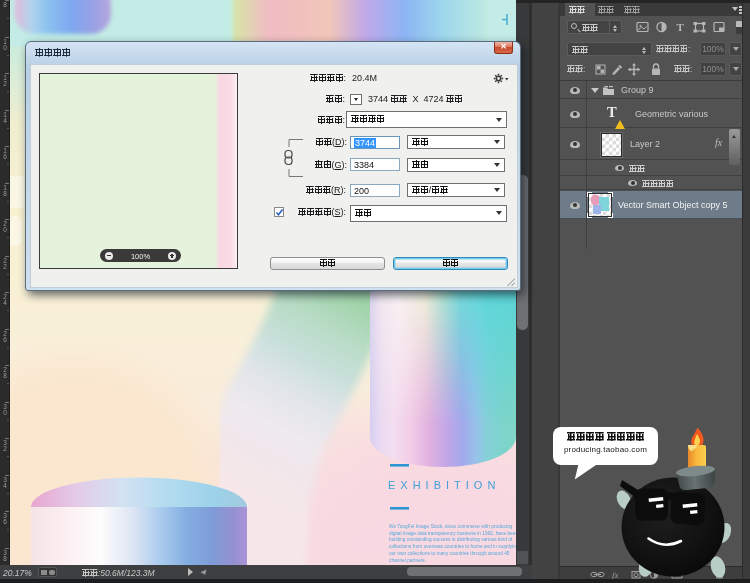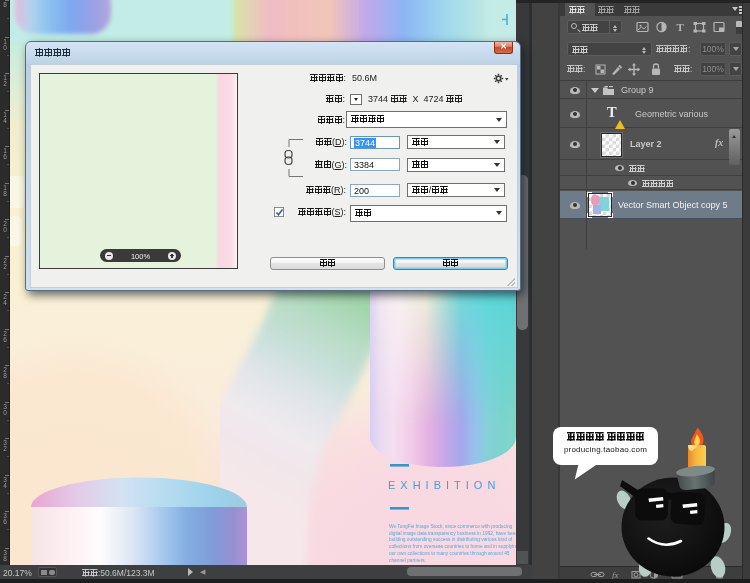--- a/index.html
+++ b/index.html
@@ -15,21 +15,21 @@
 #ruler{left:0;top:0;width:10px;height:565px;background:#2b2b2b;border-right:1px solid #1e1e1e;z-index:3;}
 .tick{position:absolute;right:0;width:4px;height:1px;background:#777;}
 .tick2{position:absolute;right:0;width:2px;height:1px;background:#555;}
 .rnum{position:absolute;left:1px;color:#9a9a9a;font-size:6.5px;line-height:6px;width:8px;text-align:center;}
 
 #canvas{left:10px;top:0;width:506px;height:565px;overflow:hidden;z-index:1;}
 
 #vsb{left:516px;top:0;width:16px;height:565px;background:#37393a;border-right:3px solid #2c2e2f;z-index:2;}
 #vsb .thumb{position:absolute;left:1px;top:175px;width:11px;height:155px;background:#6e7071;border-radius:5px;}
 
-#status{left:0;top:565px;width:532px;height:14px;background:#3d3f40;color:#c6c6c6;font-size:8.5px;z-index:3;}
+#status{left:0;top:565px;width:532px;height:14px;background:#3d3f40;color:#c6c6c6;font-size:8.5px;z-index:3;font-style:italic;}
 #hsbt{position:absolute;left:407px;top:2px;width:115px;height:9px;background:#6e7071;border-radius:4px;}
 #bottomstrip{left:0;top:579px;width:750px;height:4px;background:#1c1d1e;z-index:3;}
 
 #panel{left:558px;top:0;width:184px;height:583px;background:#525252;border-left:2px solid #383838;z-index:2;}
 #rightstrip{left:742px;top:0;width:8px;height:583px;background:#3b3b3b;border-left:1px solid #2a2a2a;z-index:2;}
 .ptext{color:#c9c9c9;font-size:9px;}
 .darkbox{background:#434343;border:1px solid #5c5c5c;border-radius:2px;}
 
 #dlg{left:25px;top:41px;width:496px;height:250px;z-index:10;border:1px solid #5a6c7e;border-radius:6px 6px 3px 3px;
 background:linear-gradient(#d4e4f4,#bdd2e6 22px,#b7cfe4 22px,#cfe0ee);box-shadow:3px 4px 10px rgba(15,25,35,.65);}
@@ -380,21 +380,21 @@
  <div class="ptext abs" style="left:61px;top:4.5px;">Group 9</div>
 </div>
 <div class="abs" style="left:0;top:99.5px;width:184px;height:28.5px;border-bottom:1px solid #3f3f3f;">
  <span class="eye" style="left:10px;top:11px;">
         <i></i>
       </span>
  <div class="abs" style="left:47px;top:4px;color:#efefef;font-size:14.5px;font-family:'Liberation Serif',serif;font-weight:bold;">T</div>
  <div class="abs" style="left:55px;top:15px;width:0;height:0;border:5.5px solid transparent;border-bottom:9px solid #eebf1c;"></div>
  <div class="ptext abs" style="left:75px;top:9.5px;">Geometric various</div>
 </div>
-<div class="abs" style="left:0;top:128.5px;width:184px;height:31px;border-bottom:1px solid #3f3f3f;font-weight:bold;">
+<div class="abs" style="left:0;top:128.5px;width:184px;height:31px;border-bottom:1px solid #3f3f3f;">
  <span class="eye" style="left:10px;top:12px;">
         <i></i>
       </span>
  <div class="abs checker" style="left:41px;top:4.5px;width:21px;height:24px;border:1px solid #2a2a2a;outline:1px solid #6a6a6a;"></div>
  <div class="ptext abs" style="left:70px;top:10.5px;">Layer 2</div>
  <div class="abs" style="left:155px;top:8px;color:#bcbcbc;font-size:10px;font-style:italic;font-family:'Liberation Serif',serif;">fx</div>
 </div>
 <div class="abs" style="left:0;top:160.5px;width:184px;height:15px;border-bottom:1px solid #3f3f3f;">
  <span class="eye sm" style="left:55px;top:4.5px;">
         <i></i>
@@ -461,21 +461,21 @@
 <div class="abs" style="left:13px;top:31px;width:199px;height:196px;border:1px solid #3a3a3a;background:linear-gradient(90deg,#e5f3dc 0,#e5f3dc 89%,#f9d7e3 91%,#f9dbe5 97%,#fdf2f5 100%);"></div>
 <div class="abs" style="left:74px;top:207px;width:81px;height:13px;background:#3a3a3a;border-radius:7px;color:#eee;">
  <div class="abs" style="left:5px;top:2.5px;width:8px;height:8px;background:#e8e8e8;border-radius:50%;"></div>
       <div class="abs" style="left:7px;top:5.8px;width:4px;height:1.4px;background:#333;"></div>
  <div class="abs" style="left:0;top:3px;width:81px;text-align:center;font-size:7.5px;">100%</div>
  <div class="abs" style="left:68px;top:2.5px;width:8px;height:8px;background:#e8e8e8;border-radius:50%;"></div>
       <div class="abs" style="left:70px;top:5.8px;width:4px;height:1.4px;background:#333;"></div>
       <div class="abs" style="left:71.3px;top:4.5px;width:1.4px;height:4px;background:#333;"></div>
 </div>
 <div class="lbl" style="left:220px;top:31px;width:100px;"><span class="cj"></span><span class="cj"></span><span class="cj"></span><span class="cj"></span>:</div>
-<div class="dtext abs" style="left:326px;top:31px;">50.6M</div>
+<div class="dtext abs" style="left:326px;top:31px;">20.4M</div>
 <svg class="abs" style="left:467px;top:31px" width="16" height="11" viewBox="0 0 16 11">
       <g fill="#3a3a3a">
         <circle cx="5.5" cy="5.5" r="2.2" fill="none" stroke="#3a3a3a" stroke-width="1.6"></circle>
         <g stroke="#3a3a3a" stroke-width="1.5">
           <path d="M5.5,.8 L5.5,2.4 M5.5,8.6 L5.5,10.2 M.8,5.5 L2.4,5.5 M8.6,5.5 L10.2,5.5 M2.2,2.2 L3.3,3.3 M7.7,7.7 L8.8,8.8 M8.8,2.2 L7.7,3.3 M3.3,7.7 L2.2,8.8"></path>
         </g>
         <path d="M12,5 L15.5,5 L13.75,7.5 Z"></path>
       </g>
     </svg>
 <div class="lbl" style="left:220px;top:52px;width:99px;"><span class="cj"></span><span class="cj"></span>:</div>

